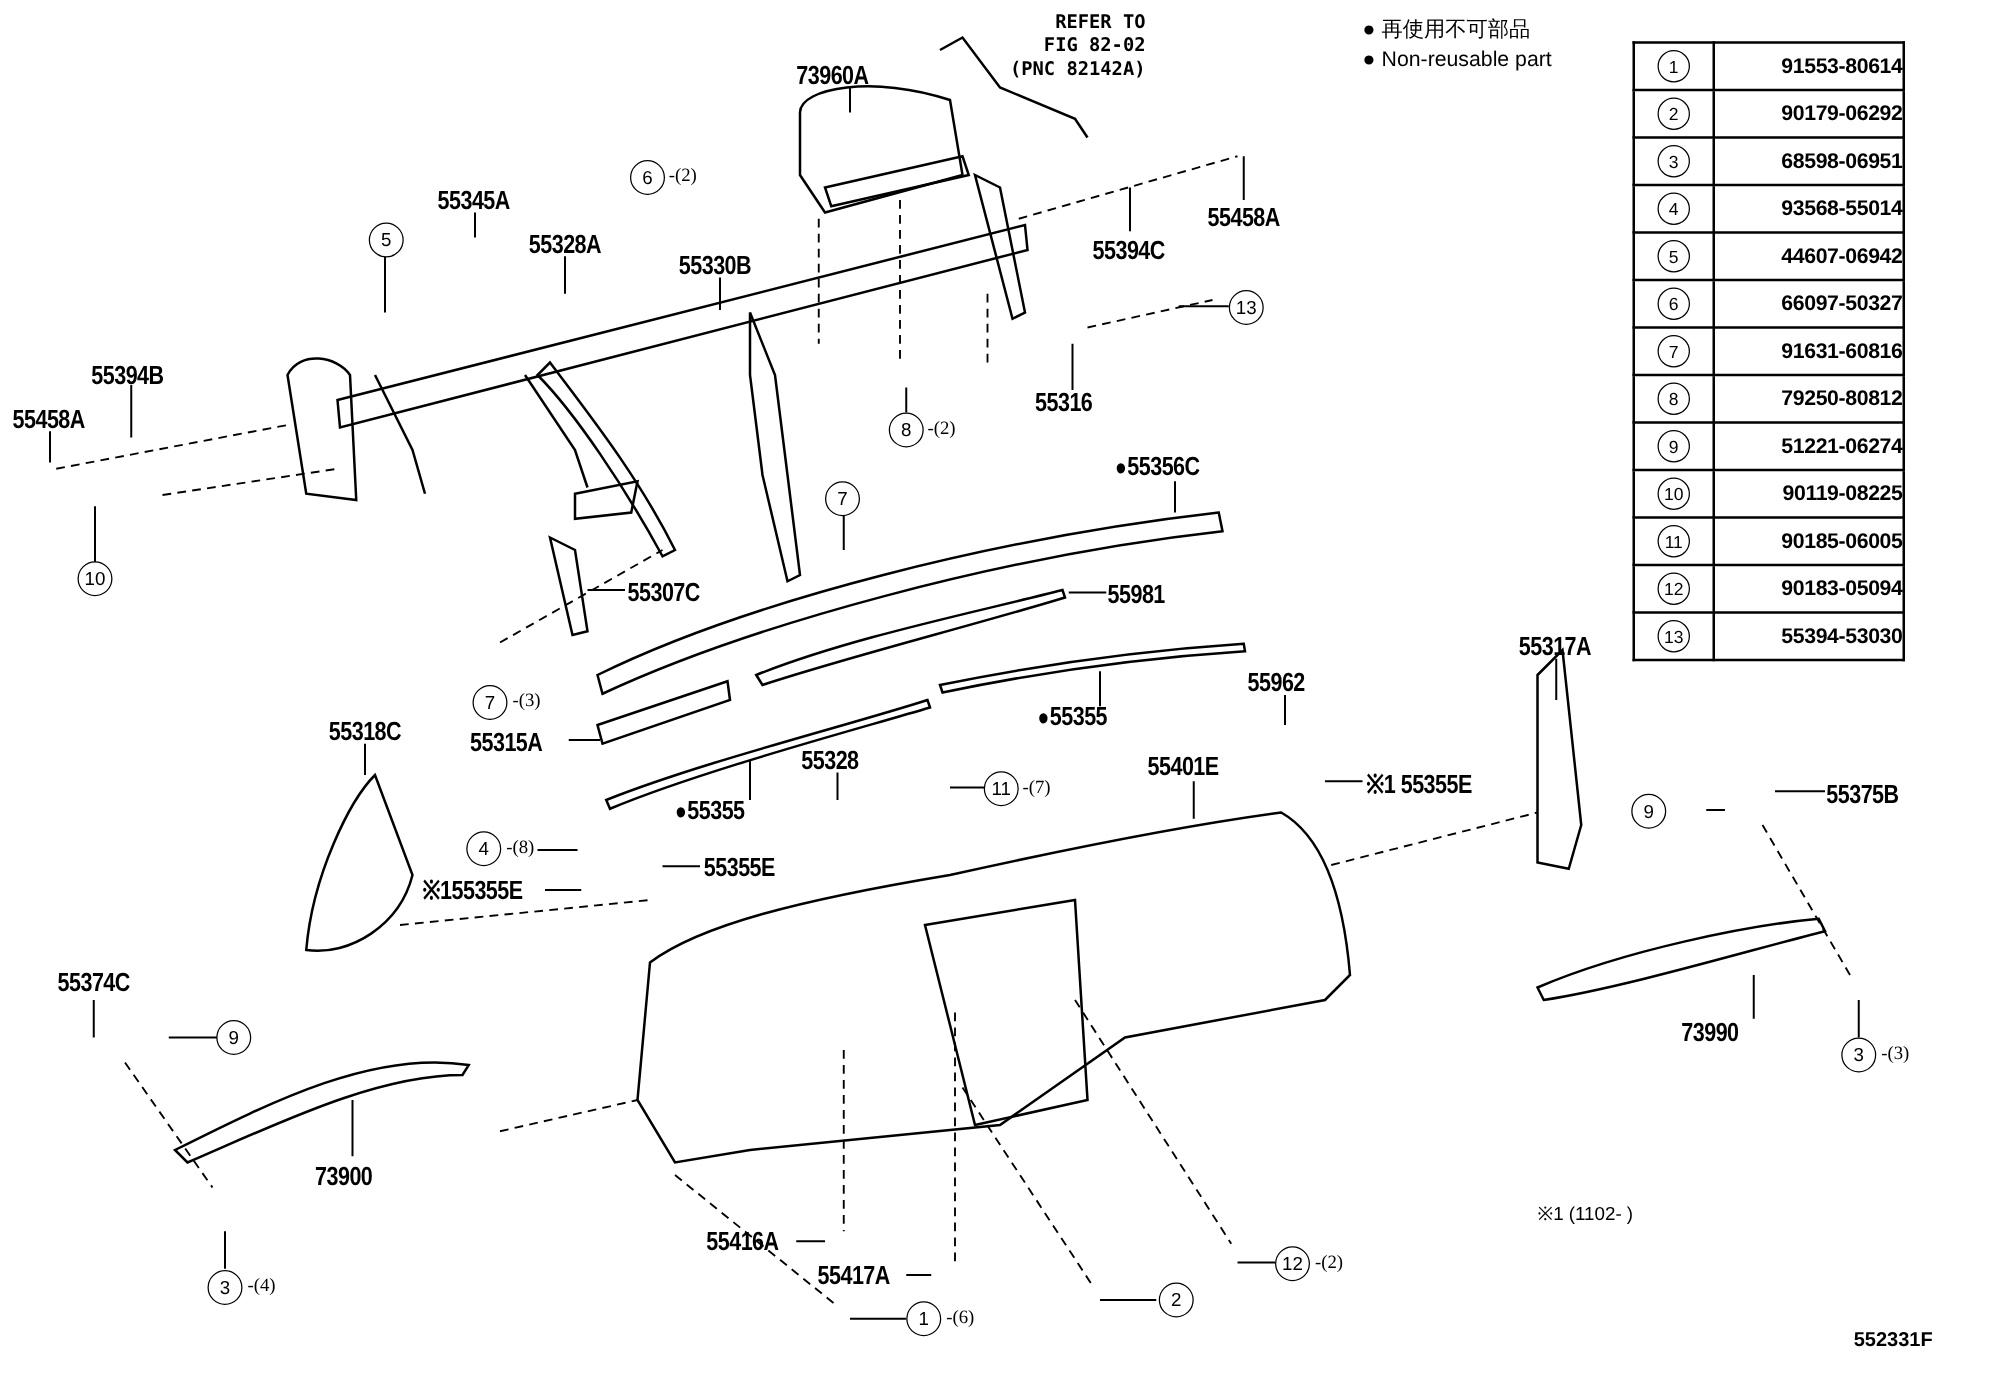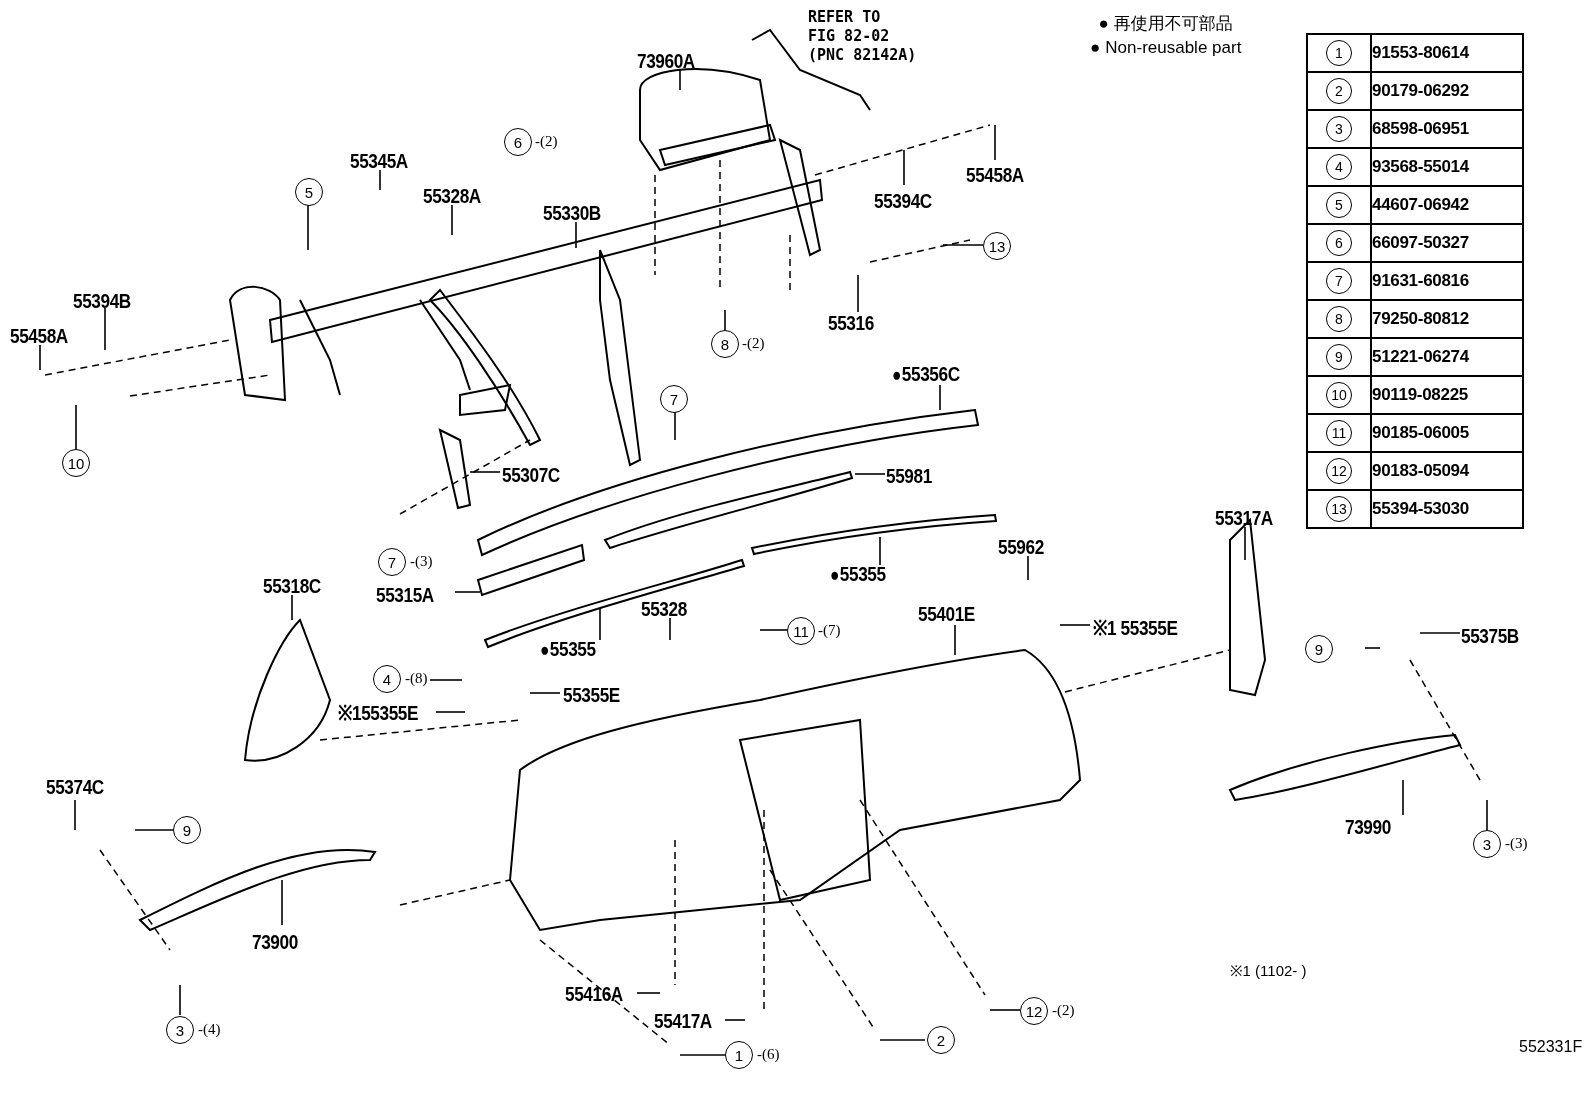--- a/index.html
+++ b/index.html
@@ -2,30 +2,30 @@
 <html><head>
 <meta charset="utf-8">
 <style>
   html, body { margin: 0; padding: 0; background: #ffffff; }
   body { width: 1592px; height: 1099px; position: relative; overflow: hidden; font-family: "DejaVu Sans Mono", monospace; color: #000; }
   #canvas { position: absolute; left: 0; top: 0; width: 1592px; height: 1099px; }
   .lbl { position: absolute; font-family: "Liberation Sans", sans-serif; font-weight: bold; font-size: 21px; letter-spacing: -0.5px; white-space: nowrap; line-height: 1; transform: scaleX(0.82); transform-origin: left top; }
   .lbl.bullet::before { content: "\25CF"; font-size: 19px; margin-right: 1px; }
   .qty { position: absolute; font-family: "Liberation Serif", serif; font-size: 15px; white-space: nowrap; line-height: 1; }
   .circ { position: absolute; width: 28px; height: 28px; border: 1.6px solid #000; border-radius: 50%; box-sizing: border-box; font-family: "Liberation Sans", sans-serif; font-size: 15px; display: flex; align-items: center; justify-content: center; background: #fff; }
-  .refer { position: absolute; left: 808px; top: 8px; font-family: "DejaVu Sans Mono", monospace; font-weight: bold; font-size: 15px; line-height: 19px; }
-  .legend { position: absolute; left: 1090px; top: 12px; font-family: "Liberation Sans", sans-serif; font-size: 17px; line-height: 24px; text-align: center; }
+  .refer { position: absolute; left: 808px; top: 8px; font-family: "DejaVu Sans Mono", monospace; font-weight: bold; font-size: 15px; line-height: 19px; text-align: right; }
+  .legend { position: absolute; left: 1090px; top: 12px; font-family: "Liberation Sans", sans-serif; font-size: 17px; line-height: 24px; }
   .legend .dot::before { content: "\25CF"; margin-right: 5px; }
   table.ptable { position: absolute; left: 1306px; top: 33px; border-collapse: collapse; width: 218px; }
   table.ptable td { border: 2px solid #000; height: 36px; padding: 0; font-family: "Liberation Sans", sans-serif; }
   table.ptable td.k { width: 62px; text-align: center; }
   table.ptable td.k span { display: inline-flex; width: 26px; height: 26px; border: 1.5px solid #000; border-radius: 50%; align-items: center; justify-content: center; font-size: 14px; box-sizing: border-box; }
-  table.ptable td.v { text-align: left; font-weight: bold; font-size: 17px; letter-spacing: -0.3px; }
+  table.ptable td.v { text-align: right; font-weight: bold; font-size: 17px; letter-spacing: -0.3px; }
   .note { position: absolute; left: 1230px; top: 960px; font-family: "Liberation Sans", sans-serif; font-size: 15px; }
-  .figid { position: absolute; left: 1483px; top: 1038px; font-family: "Liberation Sans", sans-serif; font-weight: normal; font-size: 16px; margin-left: 36px; }
+  .figid { position: absolute; left: 1483px; top: 1064px; font-family: "Liberation Sans", sans-serif; font-weight: bold; font-size: 16px; }
 </style>
 </head>
 <body>
 
 <svg id="canvas" viewBox="0 0 1592 1099" xmlns="http://www.w3.org/2000/svg" fill="none" stroke="#000" stroke-width="2">
 
   <g>
     <path d="M270 320 L820 180 L822 200 L272 342 Z"></path>
     <path d="M230 300 C240 280 270 285 280 300 L285 400 L245 395 Z"></path>
     <path d="M300 300 L330 360 L340 395"></path>

